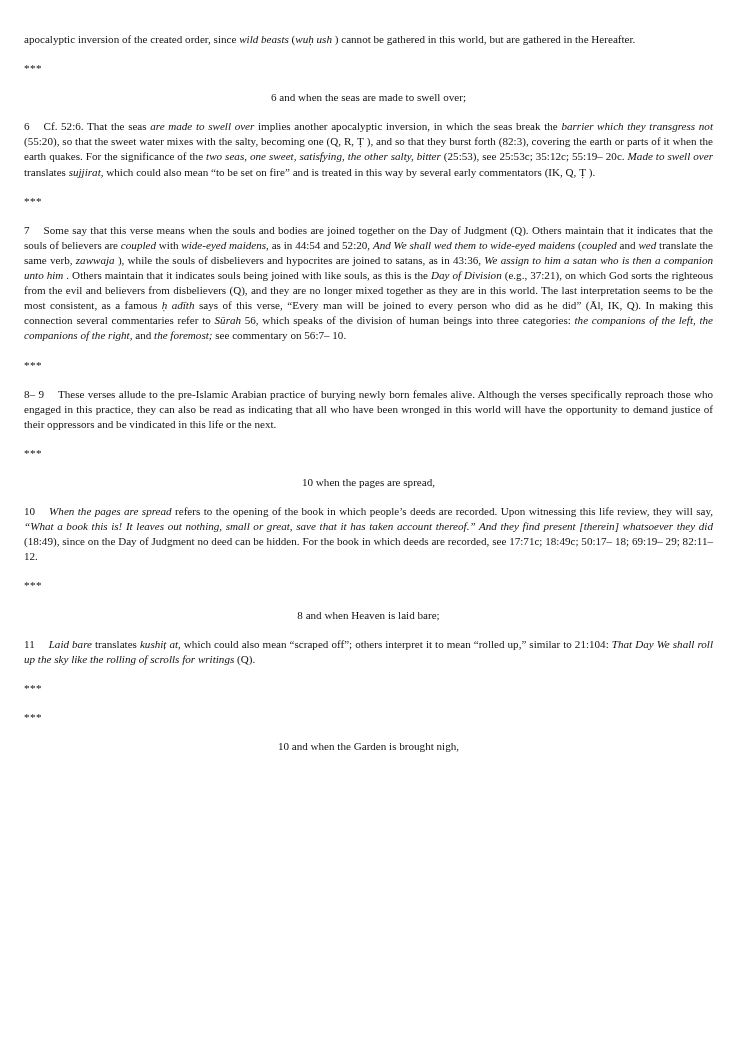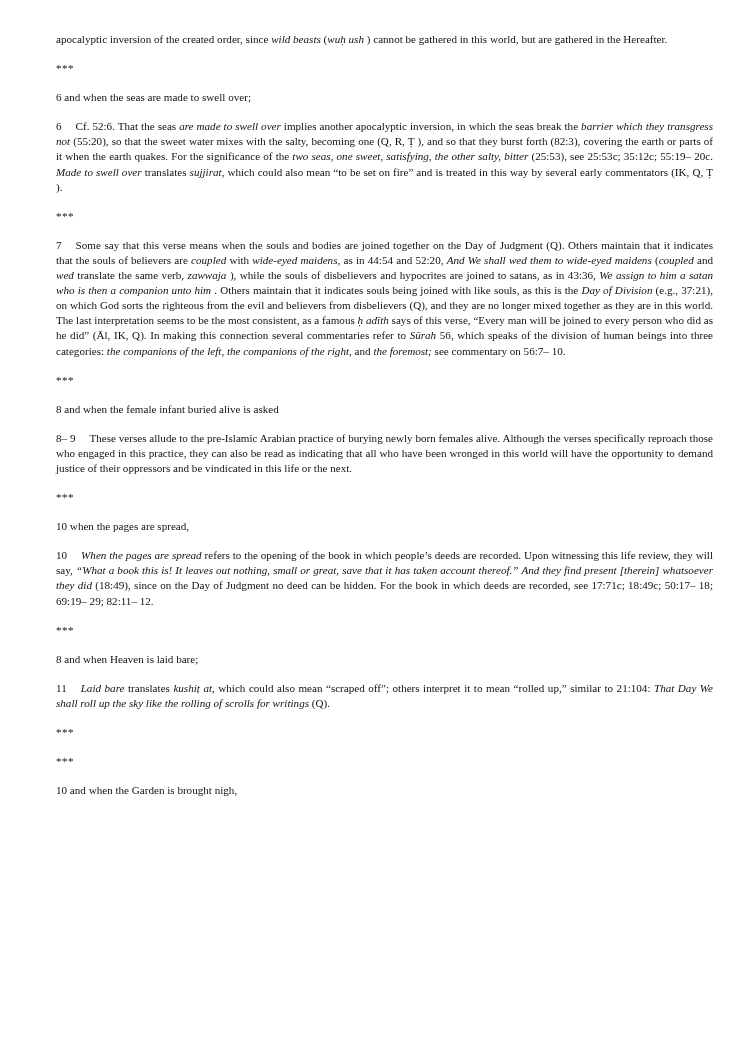--- a/index.html
+++ b/index.html
@@ -8,38 +8,38 @@
     background: #ffffff;
   }
   .page {
     position: relative;
     width: 749px;
     height: 1061px;
     background: #ffffff;
     margin: 0 auto;
     overflow: hidden;
     box-sizing: border-box;
-    padding: 32px 36px 0 56px;
+    padding: 32px 36px 0 24px;
     font-family: "Liberation Serif", "DejaVu Serif", serif;
     font-size: 11.1px;
     line-height: 15.1px;
     color: #111111;
     text-align: justify;
     -webkit-font-smoothing: antialiased;
   }
   
   p.para {
     margin: 0 0 14px 0;
     text-align: justify;
     text-justify: inter-word;
   }
   
   p.verse {
     margin: 0 0 14px 0;
-    text-align: left;
+    text-align: center;
   }
   
   p.sep {
     margin: 0 0 14px 0;
     text-align: left;
     letter-spacing: 0.5px;
     font-size: 11.1px;
   }
   .vnum {
     font-style: normal;
@@ -57,21 +57,20 @@
 
 <div class="page">
   <div id="content">
       <p class="para"><span>apocalyptic inversion of the created order, since </span><span class="it">wild beasts</span><span> (</span><span class="it">wuḥ ush</span><span> ) cannot be gathered in this world, but are gathered in the Hereafter.</span></p>
       <p class="sep">***</p>
       <p class="verse"><span>6 and when the seas are made to swell over;</span></p>
       <p class="para"><span class="vnum">6</span><span class="gap"></span><span>Cf. 52:6. That the seas </span><span class="it">are made to swell over</span><span> implies another apocalyptic inversion, in which the seas break the </span><span class="it">barrier which they transgress not</span><span> (55:20), so that the sweet water mixes with the salty, becoming one (Q, R, Ṭ ), and so that they burst forth (82:3), covering the earth or parts of it when the earth quakes. For the significance of the </span><span class="it">two seas, one sweet, satisfying, the other salty, bitter</span><span> (25:53), see 25:53c; 35:12c; 55:19– 20c. </span><span class="it">Made to swell over</span><span> translates </span><span class="it">sujjirat,</span><span> which could also mean “to be set on fire” and is treated in this way by several early commentators (IK, Q, Ṭ ).</span></p>
       <p class="sep">***</p>
       <p class="para"><span class="vnum">7</span><span class="gap"></span><span>Some say that this verse means when the souls and bodies are joined together on the Day of Judgment (Q). Others maintain that it indicates that the souls of believers are </span><span class="it">coupled</span><span> with </span><span class="it">wide-eyed maidens,</span><span> as in 44:54 and 52:20, </span><span class="it">And We shall wed them to wide-eyed maidens</span><span> (</span><span class="it">coupled</span><span> and </span><span class="it">wed</span><span> translate the same verb, </span><span class="it">zawwaja</span><span> ), while the souls of disbelievers and hypocrites are joined to satans, as in 43:36, </span><span class="it">We assign to him a satan who is then a companion unto him</span><span> . Others maintain that it indicates souls being joined with like souls, as this is the </span><span class="it">Day of Division</span><span> (e.g., 37:21), on which God sorts the righteous from the evil and believers from disbelievers (Q), and they are no longer mixed together as they are in this world. The last interpretation seems to be the most consistent, as a famous </span><span class="it">ḥ adīth</span><span> says of this verse, “Every man will be joined to every person who did as he did” (Āl, IK, Q). In making this connection several commentaries refer to </span><span class="it">Sūrah</span><span> 56, which speaks of the division of human beings into three categories: </span><span class="it">the companions of the left, the companions of the right,</span><span> and </span><span class="it">the foremost;</span><span> see commentary on 56:7– 10.</span></p>
       <p class="sep">***</p>
-      <p class="verse"><span>8 and when the female infant buried alive is asked</span></p>
       <p class="para"><span class="vnum">8– 9</span><span class="gap"></span><span>These verses allude to the pre-Islamic Arabian practice of burying newly born females alive. Although the verses specifically reproach those who engaged in this practice, they can also be read as indicating that all who have been wronged in this world will have the opportunity to demand justice of their oppressors and be vindicated in this life or the next.</span></p>
       <p class="sep">***</p>
       <p class="verse"><span>10 when the pages are spread,</span></p>
       <p class="para"><span class="vnum">10</span><span class="gap"></span><span class="it">When the pages are spread</span><span> refers to the opening of the book in which people’s deeds are recorded. Upon witnessing this life review, they will say, </span><span class="it">“What a book this is! It leaves out nothing, small or great, save that it has taken account thereof.” And they find present [therein] whatsoever they did</span><span> (18:49), since on the Day of Judgment no deed can be hidden. For the book in which deeds are recorded, see 17:71c; 18:49c; 50:17– 18; 69:19– 29; 82:11– 12.</span></p>
       <p class="sep">***</p>
       <p class="verse"><span>8 and when Heaven is laid bare;</span></p>
       <p class="para"><span class="vnum">11</span><span class="gap"></span><span class="it">Laid bare</span><span> translates </span><span class="it">kushiṭ at,</span><span> which could also mean “scraped off”; others interpret it to mean “rolled up,” similar to 21:104: </span><span class="it">That Day We shall roll up the sky like the rolling of scrolls for writings</span><span> (Q).</span></p>
       <p class="sep">***</p>
       <p class="sep">***</p>
       <p class="verse"><span>10 and when the Garden is brought nigh,</span></p>

